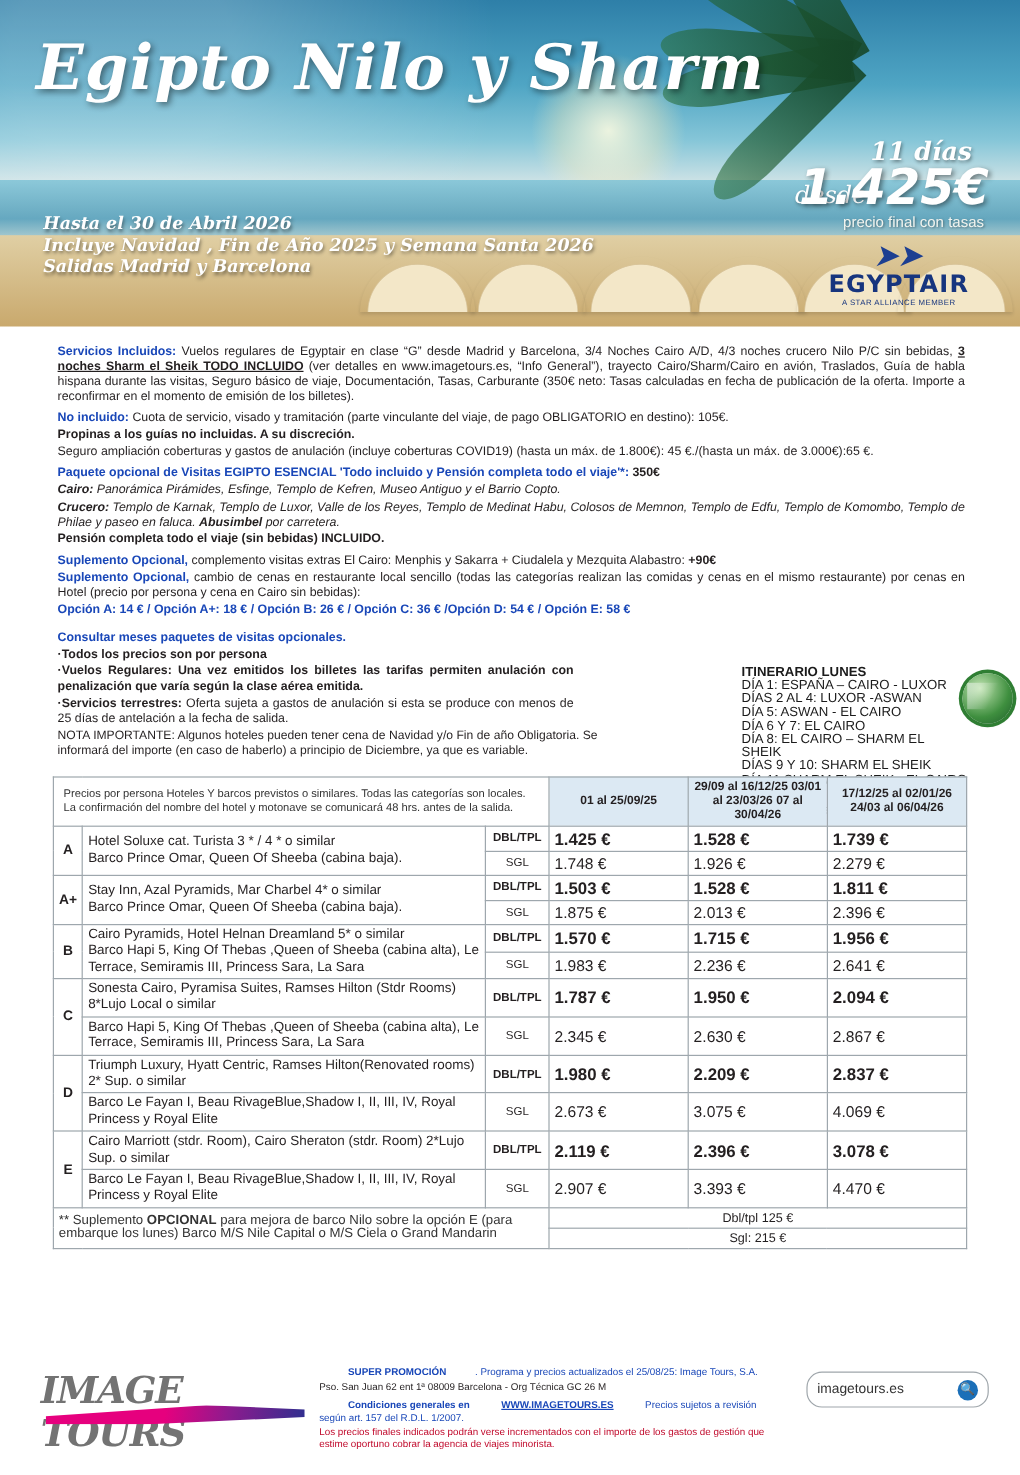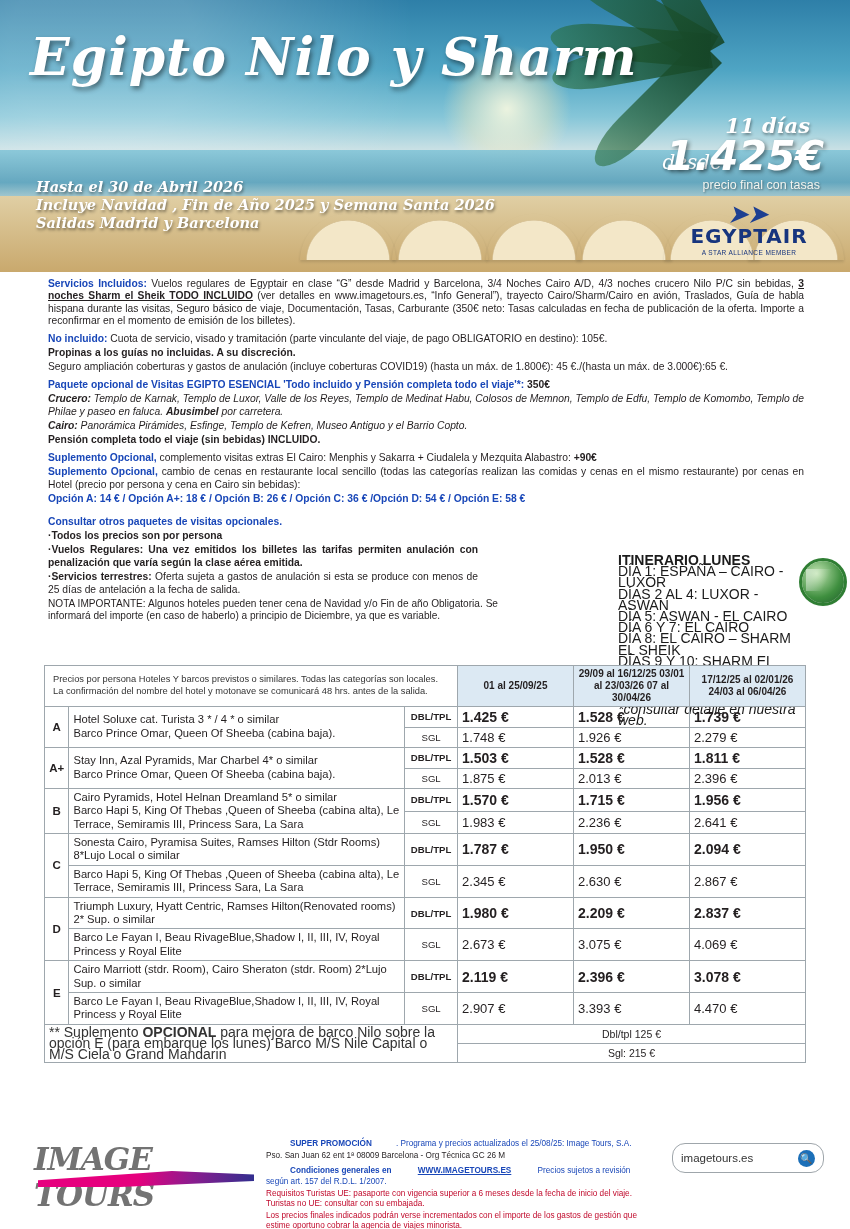--- a/index.html
+++ b/index.html
@@ -119,51 +119,51 @@
   .block { padding: 0 46px 0 48px; font-size:10.3px; line-height:12.4px; text-align:justify; }
   .blue { color:#1947b8; font-weight:bold; }
   .b { font-weight:bold; }
   .i { font-style:italic; }
   .u { text-decoration:underline; }
   p { margin:0 0 5px 0; }
   .tight { margin-bottom:2px; }
 
   .itin {
     position:absolute; right:44px; top:283px; width:188px;
-    font-size:14px; line-height:11.2px; color:#1b1b1b;
+    font-size:11px; line-height:11.2px; color:#1b1b1b;
   }
   .itin .hd { font-weight:bold; }
   .itin .note { font-style:italic; margin-top:3px; }
 
   .globe {
     position:absolute; right:6px; top:289px; width:42px; height:42px; border-radius:50%;
     background: radial-gradient(circle at 35% 30%, #bfe3b0, #3f8f3f 60%, #1d5c2a);
     box-shadow: 0 0 0 3px #2f7e33, 0 1px 3px rgba(0,0,0,.4);
     overflow:hidden;
   }
   .globe::after {
     content:""; position:absolute; left:4px; top:8px; width:34px; height:22px;
     background: linear-gradient(115deg, rgba(255,255,255,.55), rgba(255,255,255,0) 60%);
   }
 
   
   table.prices {
     position:absolute; left:44px; top:0; width:762px;
-    border-collapse:collapse; font-size:11.6px;margin-top:28px;
+    border-collapse:collapse; font-size:11.6px;
   }
   table.prices td, table.prices th { border:1px solid #9ea7ad; padding:2px 4px; vertical-align:middle; }
   .hdr td { background:#dce9f3; text-align:center; font-weight:bold; font-size:10px; line-height:12px; }
   .hdr td.desc { background:#ffffff; font-weight:normal; text-align:left; font-size:9.3px; line-height:11.5px; color:#333; padding:6px 8px; }
   td.cat { width:22px; text-align:center; font-weight:bold; font-size:11.5px; background:#ffffff; }
   td.hotel { width:330px; font-size:11.2px; line-height:13.4px; padding:3px 6px; }
   td.occ { width:52px; text-align:center; font-weight:bold; font-size:9.6px; }
   td.occ.sgl { font-weight:normal; }
   td.price { width:114px; text-align:left; font-weight:bold; font-size:14px; }
   td.price.sgl { font-weight:normal; font-size:13px; }
-  .supnote { font-size:14px; line-height:11px; color:#333; padding:3px 6px; }
+  .supnote { font-size:11px; line-height:11px; color:#333; padding:3px 6px; }
   .supnote .b { font-weight:bold; }
   td.supval { text-align:center; font-size:10.5px; }
 
   
   .footer { position:absolute; left:0; bottom:0; width:850px; height:96px; background:#ffffff; }
   .logo { position:absolute; left:34px; top:8px; width:230px; }
   .logo .it {
     font-family:"DejaVu Serif", serif; font-weight:bold; font-style:italic;
     font-size:31px; color:#737373; letter-spacing:-1px;
   }
@@ -230,55 +230,55 @@
 
     <div class="egyptair">
       <div class="horus">➤➤</div>
       <div class="name">EGYPTAIR</div>
       <div class="star">A STAR ALLIANCE MEMBER</div>
     </div>
   </div>
 
   <div class="content">
 
-    <div class="block" style="padding-top:6px;">
+    <div class="block" style="padding-top:16px;">
       <p>
         <span class="blue">Servicios Incluidos:</span><span> Vuelos regulares de Egyptair en clase “G” desde Madrid y Barcelona, 3/4 Noches Cairo A/D, 4/3 noches crucero Nilo P/C sin bebidas, </span><span class="b u">3 noches Sharm el Sheik TODO INCLUIDO</span><span> (ver detalles en www.imagetours.es, “Info General”), trayecto Cairo/Sharm/Cairo en avión, Traslados, Guía de habla hispana durante las visitas, Seguro básico de viaje, Documentación, Tasas, Carburante (350€ neto: Tasas calculadas en fecha de publicación de la oferta. Importe a reconfirmar en el momento de emisión de los billetes).</span>
       </p>
 
       <p class="tight">
         <span class="blue">No incluido:</span><span> Cuota de servicio, visado y tramitación (parte vinculante del viaje, de pago OBLIGATORIO en destino):  105€.</span>
       </p>
       <p class="tight b">Propinas a los guías no incluidas. A su discreción.</p>
       <p>Seguro ampliación coberturas y gastos de anulación (incluye coberturas COVID19)  (hasta un máx. de 1.800€): 45 €./(hasta un máx. de 3.000€):65 €.</p>
 
       <p class="tight">
         <span class="blue">Paquete opcional de Visitas EGIPTO ESENCIAL 'Todo incluido y Pensión completa todo el viaje'*:</span>
         <span class="b">350€</span>
       </p>
       <p class="tight i">
+        <span class="b">Cairo:</span><span> Panorámica Pirámides, Esfinge, Templo de Kefren, Museo Antiguo y el Barrio Copto.</span>
+      </p>
+      <p class="tight i">
         <span class="b">Crucero:</span><span> Templo de Karnak, Templo de Luxor,  Valle de los Reyes, Templo de Medinat Habu, Colosos de Memnon, Templo de Edfu, Templo de Komombo, Templo de Philae y paseo en faluca. </span><span class="b">Abusimbel</span><span> por carretera.</span>
-      </p>
-      <p class="tight i">
-        <span class="b">Cairo:</span><span> Panorámica Pirámides, Esfinge, Templo de Kefren, Museo Antiguo y el Barrio Copto.</span>
       </p>
       <p class="b">Pensión completa todo el viaje (sin bebidas) INCLUIDO.</p>
 
       <p class="tight">
         <span class="blue">Suplemento Opcional,</span><span> complemento visitas extras El Cairo: Menphis y Sakarra + Ciudalela y Mezquita Alabastro: </span><span class="b">+90€</span>
       </p>
       <p class="tight">
         <span class="blue">Suplemento Opcional,</span><span> cambio de cenas en restaurante local sencillo (todas las categorías realizan las comidas y cenas en el mismo restaurante) por cenas en Hotel (precio por persona  y cena en Cairo sin bebidas):</span>
       </p>
       <p style="margin-bottom:10px">
         <span class="blue">Opción A: 14 € / Opción A+:  18 € / Opción B: 26 € / Opción C: 36 € /Opción D: 54 € / Opción E: 58 €</span>
       </p>
 
       <p class="tight" style="width:430px">
-        <span class="blue">Consultar otros paquetes de visitas opcionales.</span>
+        <span class="blue">Consultar meses paquetes de visitas opcionales.</span>
       </p>
       <p class="tight b" style="width:430px">·Todos los precios son por persona</p>
       <p class="tight" style="width:430px">
         <span class="b">·Vuelos Regulares:</span><span class="b"> Una vez emitidos los billetes las tarifas permiten anulación con penalización que varía según la clase aérea emitida.</span>
       </p>
       <p class="tight" style="width:430px">
         <span class="b">·Servicios terrestres:</span><span> Oferta sujeta a gastos de anulación si esta se produce con menos de 25 días de antelación a la fecha de  salida.</span>
       </p>
       <p style="width:450px;font-size:10.1px">NOTA IMPORTANTE: Algunos hoteles pueden tener cena de Navidad y/o Fin de año Obligatoria. Se informará del importe (en caso de haberlo) a principio de Diciembre, ya que es variable.</p>
     </div>
@@ -423,21 +423,20 @@
     </div>
 
     <div class="foot-text">
       <p class="tight">
         <span class="bluel">SUPER PROMOCIÓN</span><span class="bluel" style="font-weight:normal">. Programa y precios actualizados el 25/08/25:  Image Tours, S.A.</span>
       </p>
       <p class="tight">Pso. San Juan 62 ent 1ª 08009 Barcelona - Org Técnica GC 26 M</p>
       <p class="tight" style="margin-top:5px">
         <span class="bluel">Condiciones generales en </span><span class="bluel u">WWW.IMAGETOURS.ES</span><span class="bluel" style="font-weight:normal"> Precios sujetos a revisión según art. 157 del R.D.L. 1/2007.</span>
       </p>
-      <p class="tight red">Requisitos Turistas UE: pasaporte con vigencia superior a 6 meses desde la fecha de inicio del viaje. Turistas no UE: consultar con su embajada.</p>
       <p class="tight red">Los precios finales indicados podrán verse incrementados con el importe de los gastos de gestión que estime oportuno cobrar la agencia de viajes minorista.</p>
     </div>
 
     <div class="searchbox">
       <span>imagetours.es</span>
       <span class="mag">🔍</span>
     </div>
   </div>
 </div>
 

